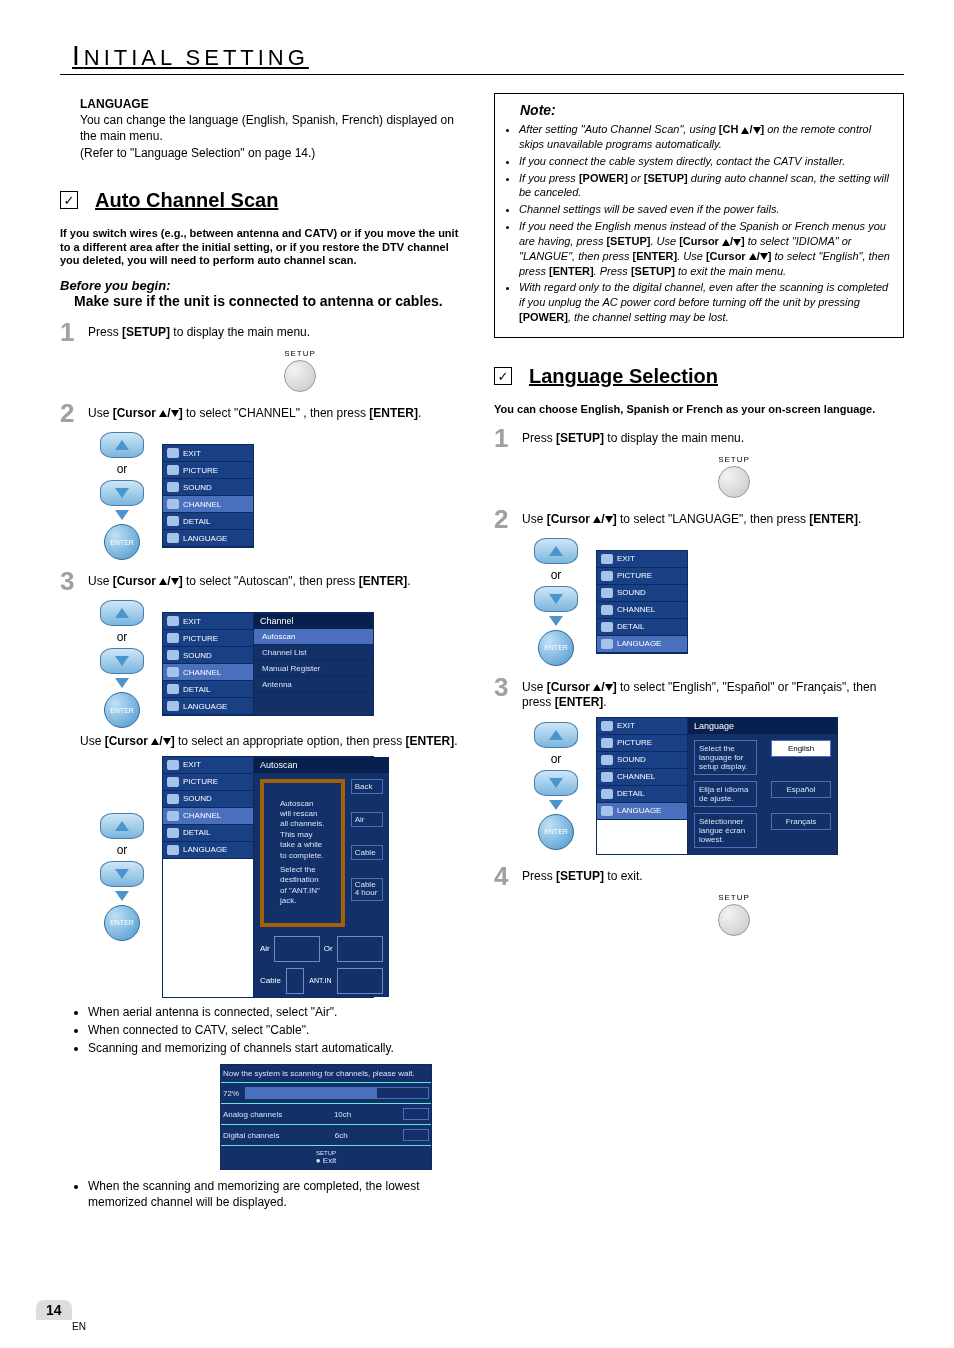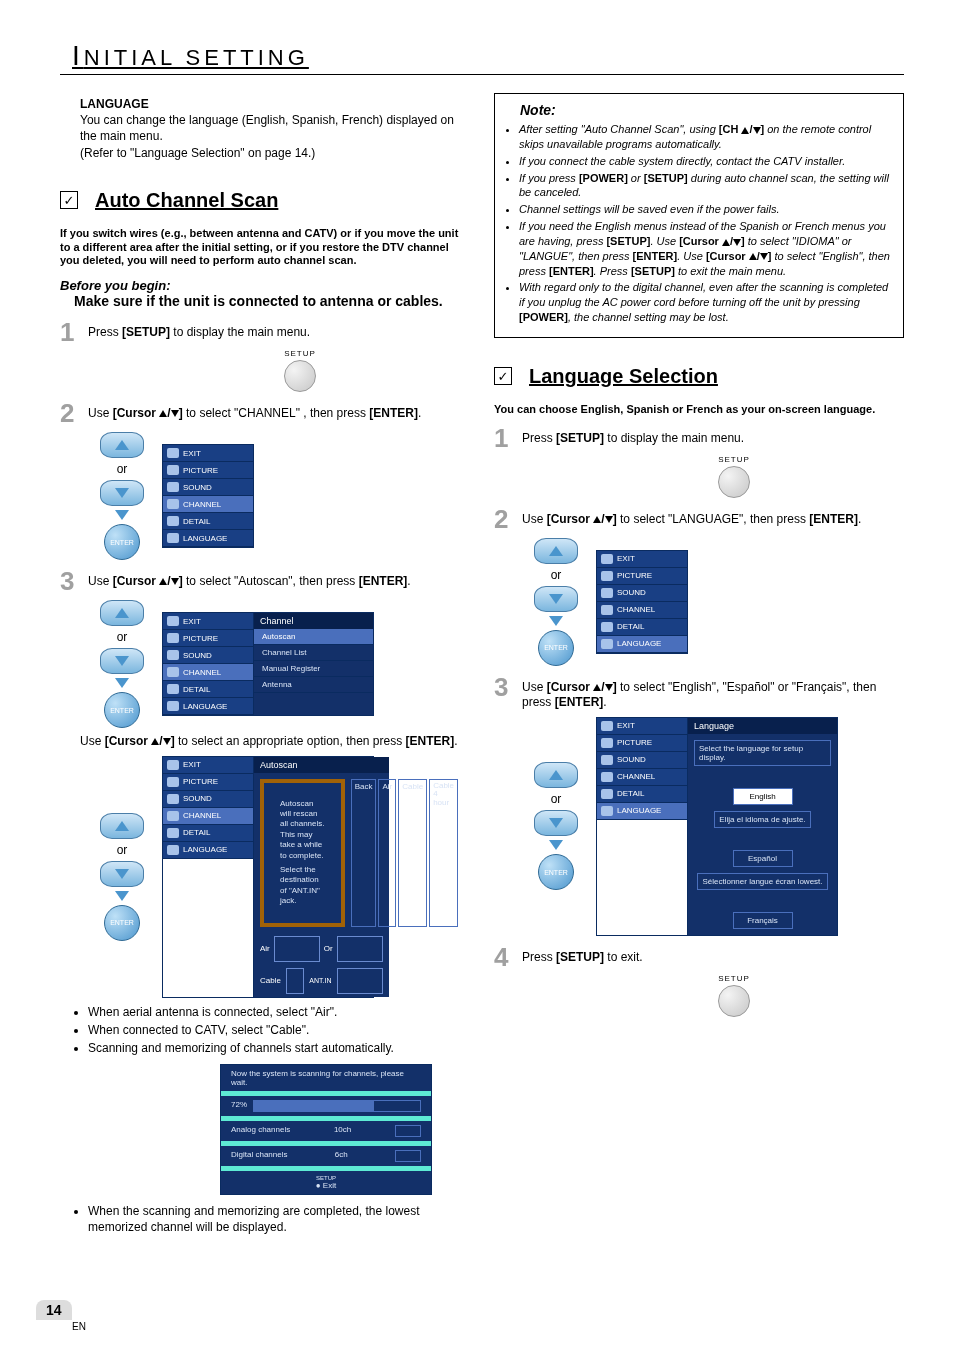--- a/index.html
+++ b/index.html
@@ -176,35 +176,35 @@
   .osd-right .item {
     padding: 3px 8px; color:#d8e3f5; border-bottom:1px solid #0a2b60;
   }
   .osd-right .item.sel { background:#4a6fbc; color:#fff; }
   .autoscan-pane {
     padding: 6px; background:#133069; color:#d8e3f5; font-size:8px; display:flex; gap:6px;
   }
   .autoscan-msg {
     flex:1; border:4px solid #a16207; padding:16px; line-height:1.3;
   }
-  .autoscan-right { width:32px; display:flex; flex-direction:row; gap:2px;}
+  .autoscan-right { width:32px; display:flex; flex-direction:column; gap:18px;}
   .autoscan-right div { border:1px solid #4a6fbc; padding:2px 3px; }
   .ant-row { display:flex; align-items:center; justify-content:space-between; padding:3px 6px; gap:4px;}
   .ant-box { width:44px; height:24px; border:1px solid #6a8bd0;}
   .lang-pane { padding:6px; background:#133069; display:flex; gap:6px; flex-direction:column;}
-  .lang-row { display:flex; justify-content:space-between; align-items:center; gap:22px;flex-direction:column;}
+  .lang-row { display:flex; justify-content:space-between; align-items:flex-start; gap:14px;}
   .lang-row .txt { flex:1; border:1px solid #4a6fbc; padding:3px 4px; color:#d8e3f5; }
   .lang-row .opt { width:50px; border:1px solid #4a6fbc; padding:3px 4px; text-align:center; color:#d8e3f5;}
   .lang-row .opt.sel { background:#fff; color:#000; }
   
   .scan-box {
     width: 210px; border:1px solid #0a2b60; background:#133069; color:#d8e3f5;
     font-size:8px; margin: 8px 0 8px 160px;
   }
-  .scan-box .row { padding:4px 10px; border-bottom:5px solid #5eead4; display:flex; justify-content:space-between; gap:6px;}
+  .scan-box .row { padding:4px 2px; border-bottom:1px solid #5eead4; display:flex; justify-content:space-between; align-items:center; gap:6px;}
   .scan-box .bar { flex:1; height:10px; border:1px solid #4a6fbc; position:relative;}
   .scan-box .bar .fill { position:absolute; left:0; top:0; bottom:0; width:72%; background:#4a6fbc;}
   .scan-box .count-box { width:24px; height:10px; border:1px solid #4a6fbc;}
   .scan-box .foot { text-align:center; padding:4px 0;}
   .bullets { margin: 6px 0 6px 28px; padding:0; }
   .bullets li { margin: 2px 0; font-size: 12px; line-height:1.35;}
   .note-box {
     border: 1px solid #000;
     padding: 8px 10px 10px 10px;
     margin-top: 0;

